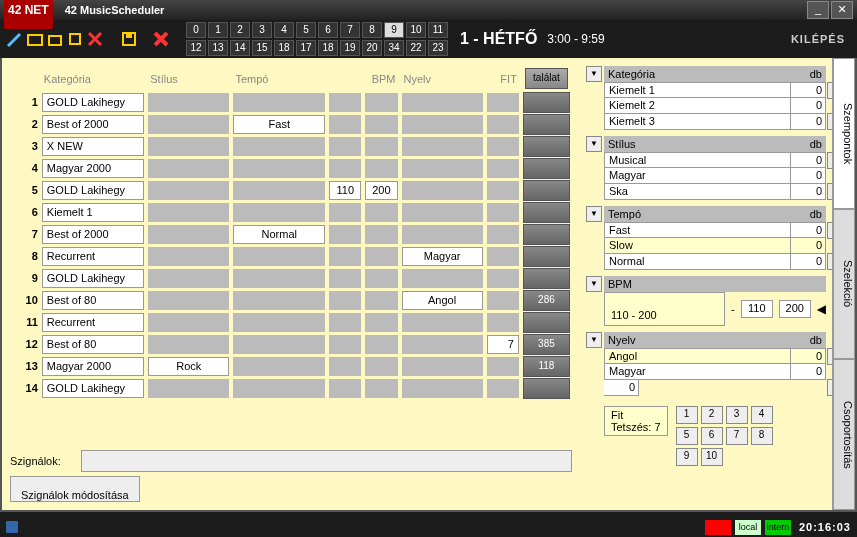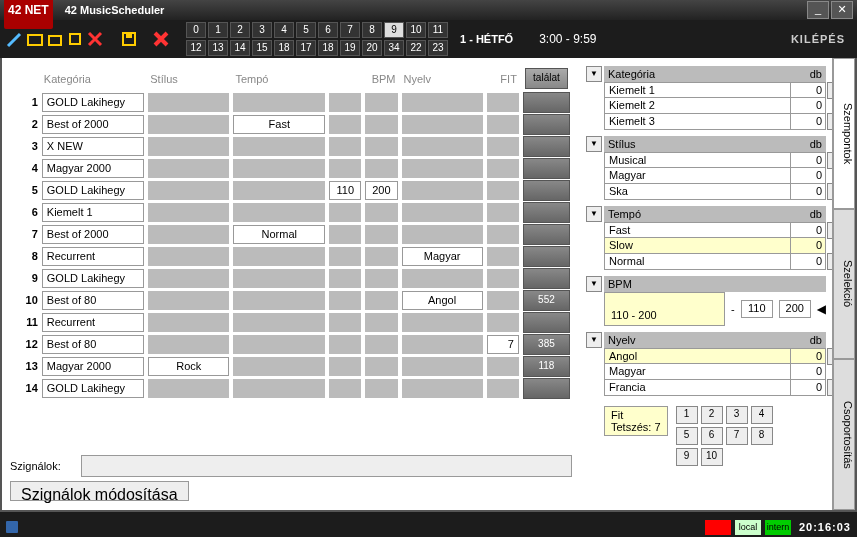--- a/index.html
+++ b/index.html
@@ -7,41 +7,41 @@
 .logo{background:#a00;color:#fff;font-weight:bold;padding:12px 4px;border-radius:2px;font-size:12px;margin-right:12px}
 .titlebar .title{flex:1;font-weight:bold}
 .titlebar .winbtn{width:20px;height:16px;background:#555;border:1px solid #888;margin-left:2px;text-align:center;line-height:14px;cursor:pointer}
 .toolbar{height:38px;background:#1c1c1c;display:flex;align-items:center;padding:0 6px;color:#fff}
 .tb-group{display:flex;gap:2px;margin-right:16px}
 .tb-btn{width:18px;height:18px;display:inline-block}
 .hour-grid{display:flex;flex-direction:column;gap:2px;margin-right:12px}
 .hour-row{display:flex;gap:2px}
 .hour-cell{width:18px;height:14px;background:#333;border:1px solid #555;text-align:center;font-size:10px;line-height:14px;cursor:pointer}
 .hour-cell.sel{background:#ddd;color:#000}
-.day-label{font-weight:bold;margin-right:26px;color:#fff;font-size:11px}
+.day-label{font-weight:bold;margin-right:10px;color:#fff;font-size:16px}
 .time-label{color:#fff;font-size:12px}
 .exit{margin-left:auto;color:#ccc;font-weight:bold;letter-spacing:1px;cursor:pointer;margin-right:6px}
-.main{display:flex;height:452px;background:#ffffff;border:2px solid #555;border-top:none}
+.main{display:flex;height:452px;background:#fef9c3;border:2px solid #555;border-top:none}
 .left{flex:1;display:flex;flex-direction:column;padding:8px;overflow:hidden}
 .right{width:240px;padding:8px 6px;display:flex;flex-direction:column;gap:6px;overflow:hidden}
 .side-tabs{width:22px;background:#e8e8e8;border-left:1px solid #999;display:flex;flex-direction:column}
 .side-tab{flex:1;writing-mode:vertical-rl;text-align:center;border:1px solid #999;background:#ddd;cursor:pointer;padding:4px 0;font-size:11px}
 .side-tab.active{background:#fff}
 table.grid{border-collapse:collapse;width:100%;table-layout:fixed}
 table.grid th{color:#888;font-weight:normal;text-align:left;padding:2px 4px;font-size:11px}
 table.grid td{padding:0 2px;height:22px}
 .rownum{font-weight:bold;text-align:right;padding-right:4px;width:22px}
 .cell{background:#bbb;height:19px;border:1px solid #bbb;box-sizing:border-box}
 .cell.filled{background:#fff;border:1px solid #999;text-align:center;line-height:17px;padding:0 4px;overflow:hidden;white-space:nowrap}
 .cell.kat{text-align:left}
 .resbtn{height:19px;background:linear-gradient(#888,#666);border:1px solid #555;color:#fff;text-align:center;line-height:17px;font-size:10px}
 .resbtn.head{background:linear-gradient(#aaa,#888);color:#000}
 .signals{margin-top:auto;display:flex;align-items:center;gap:20px}
 .signals input{flex:1;height:18px;border:1px solid #999;background:#eee}
-button.std{height:20px;padding:4px 10px;background:#eee;border:1px solid #999;cursor:pointer;margin-top:4px;font-family:inherit;font-size:16px}
+button.std{height:20px;padding:12px 10px;background:#eee;border:1px solid #999;cursor:pointer;margin-top:4px;font-family:inherit;font-size:11px}
 .panel{display:flex;flex-direction:column}
 .panel-head{display:flex;align-items:center;gap:2px}
 .tri{width:14px;height:14px;background:#eee;border:1px solid #888;text-align:center;font-size:8px;line-height:14px;cursor:pointer}
 .panel-title{flex:1;background:#bbb;height:16px;padding:0 4px;line-height:16px;display:flex}
 .panel-title .lbl{flex:1}
 .panel-title .db{width:20px;text-align:right}
 .panel-list{display:flex;flex-direction:column;margin-left:18px;position:relative}
 .panel-row{display:flex;height:16px}
 .panel-row .name{flex:1;background:#fff;border:1px solid #999;border-top:none;padding:0 4px;line-height:14px}
 .panel-row .cnt{width:28px;background:#fff;border:1px solid #999;border-top:none;border-left:none;text-align:right;padding:0 3px;line-height:14px}
@@ -427,21 +427,21 @@
             <td>
               <div class="cell"></div>
             </td>
             <td>
               <div class="cell filled">Angol</div>
             </td>
             <td>
               <div class="cell" style="text-align: right;"></div>
             </td>
             <td>
-              <div class="resbtn">552</div>
+              <div class="resbtn">286</div>
             </td>
           </tr>
           <tr>
             <td class="rownum">11</td>
             <td>
               <div class="cell filled kat">Recurrent</div>
             </td>
             <td>
               <div class="cell"></div>
             </td>
@@ -662,21 +662,20 @@
         <div class="panel-list">
           <div class="panel-row hl">
             <div class="name">Angol</div>
             <div class="cnt">0</div>
           </div>
           <div class="panel-row">
             <div class="name">Magyar</div>
             <div class="cnt">0</div>
           </div>
           <div class="panel-row">
-            <div class="name">Francia</div>
             <div class="cnt">0</div>
           </div>
           <div class="scroll-btns">
             <div class="sbtn">▲</div>
             <div class="sbtn">▼</div>
           </div>
         </div>
       </div>
       <div class="panel">
         <div class="fit-row">

